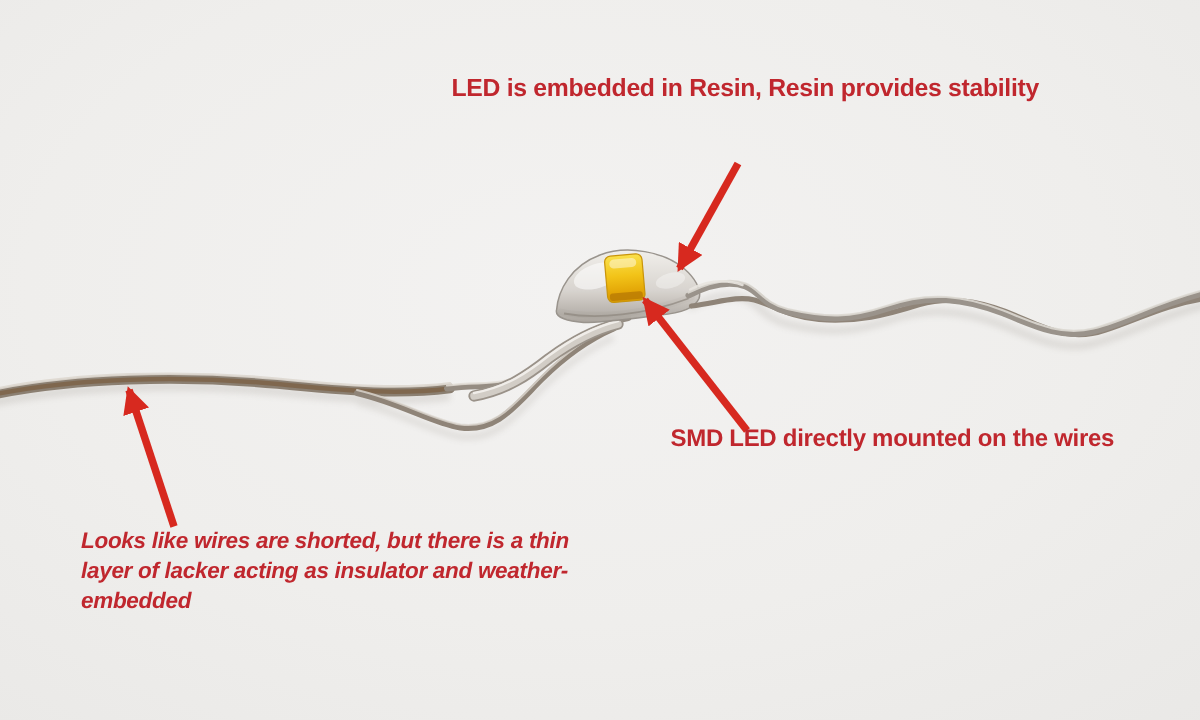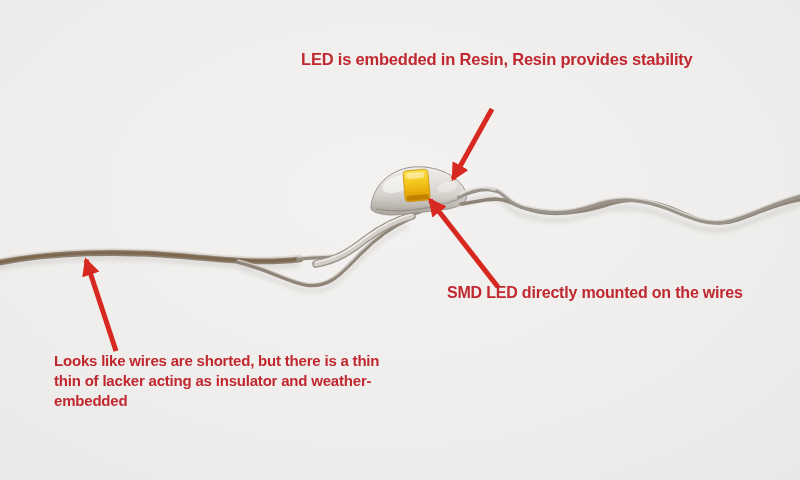--- a/index.html
+++ b/index.html
@@ -14,21 +14,21 @@
   .stage svg { position: absolute; left: 0; top: 0; }
   .note {
     position: absolute;
     font-weight: bold;
     color: #c0272e;
     white-space: nowrap;
     letter-spacing: -0.2px;
   }
   .note-resin   { left: 301px; top: 46px;  font-size: 16.5px; line-height: 26px; }
   .note-smd     { left: 435px; top: 283px; font-size: 16px;   line-height: 20px; margin-left: 12px; }
-  .note-lacquer { left: 54px;  top: 351px; font-size: 15px;   line-height: 20px; }
+  .note-lacquer { left: 54px;  top: 351px; font-size: 15px;   line-height: 20px; font-style: italic; }
 </style>
 </head>
 <body>
 
 <div class="stage">
 
   <svg width="800" height="480" viewBox="0 0 800 480">
     <defs>
       <linearGradient id="resinGrad" x1="0" y1="0" x2="0" y2="1">
         <stop offset="0%" stop-color="#f1efeb"></stop>
@@ -108,17 +108,17 @@
   </svg>
 
   <div class="note note-resin" style="color: rgb(192, 39, 46);">
     <div>LED is embedded in Resin, Resin provides stability</div>
   </div>
 
   <div class="note note-smd" style="color: rgb(192, 39, 46);">SMD LED directly mounted on the wires</div>
 
   <div class="note note-lacquer" style="color: rgb(192, 39, 46);">
     <div>Looks like wires are shorted, but there is a thin</div>
-    <div>thin of lacker acting as insulator and weather-</div>
+    <div>layer of lacker acting as insulator and weather-</div>
     <div>embedded</div>
   </div>
 
 </div>
 
 </body></html>

